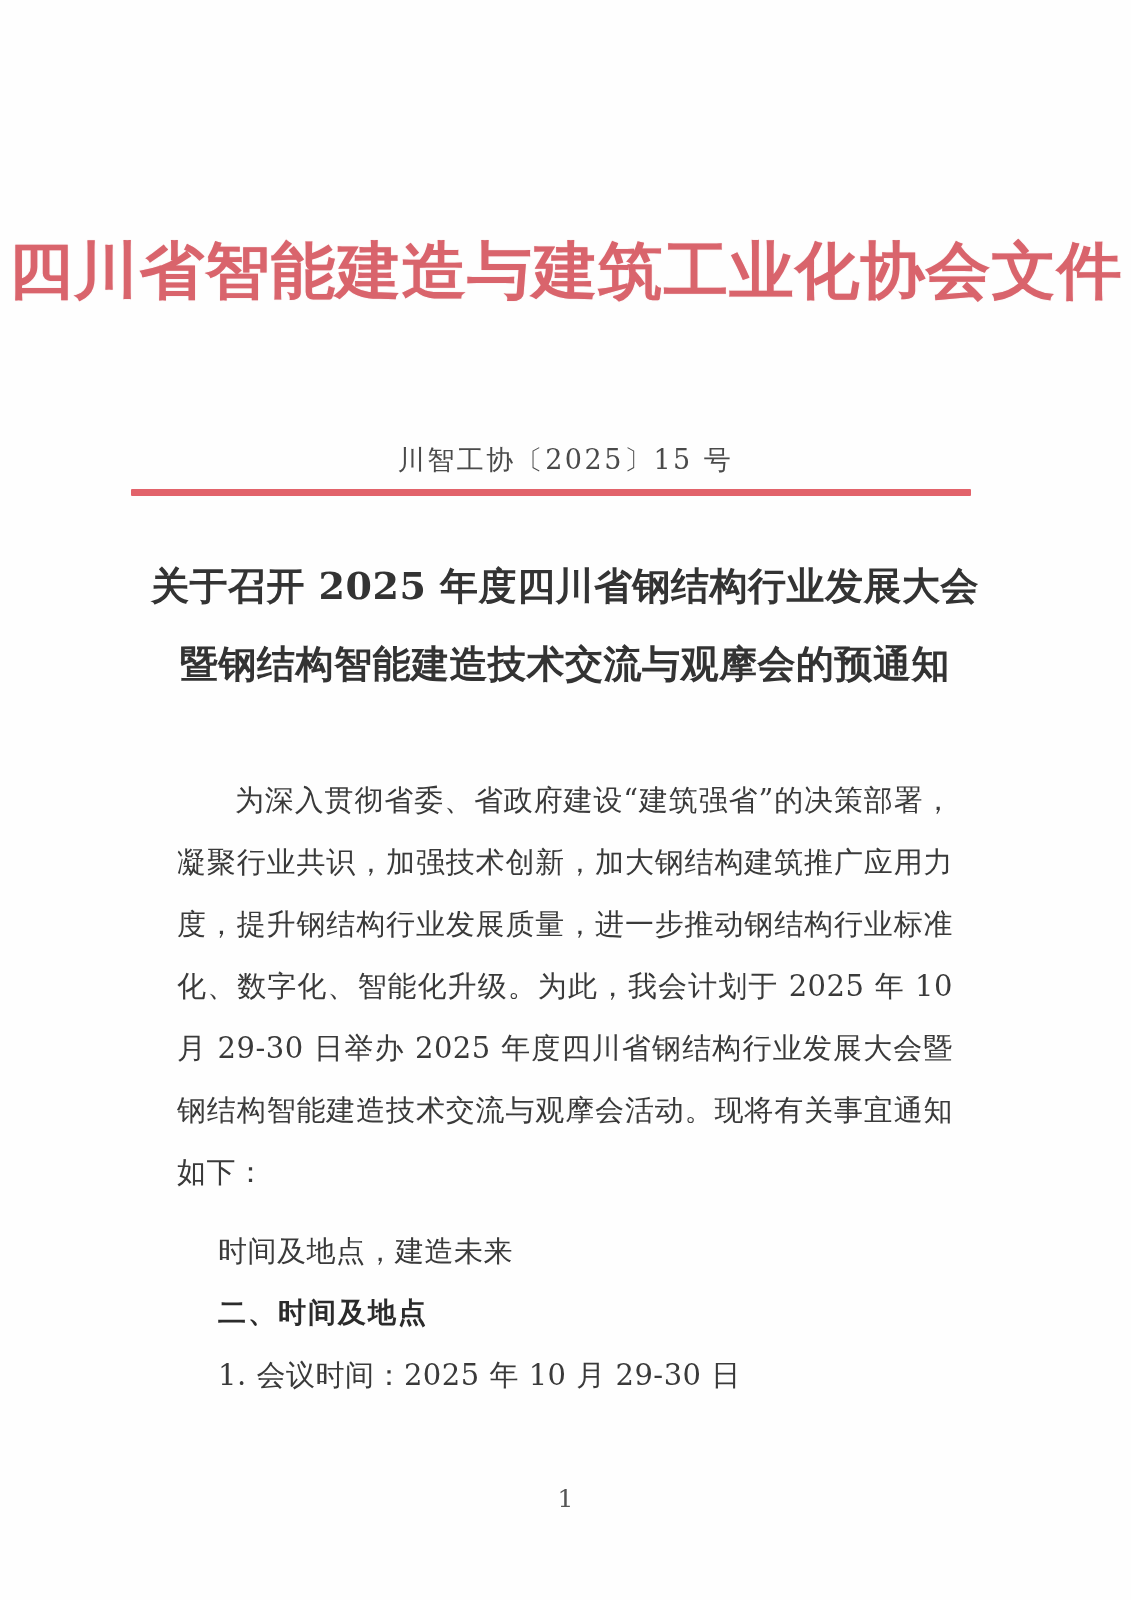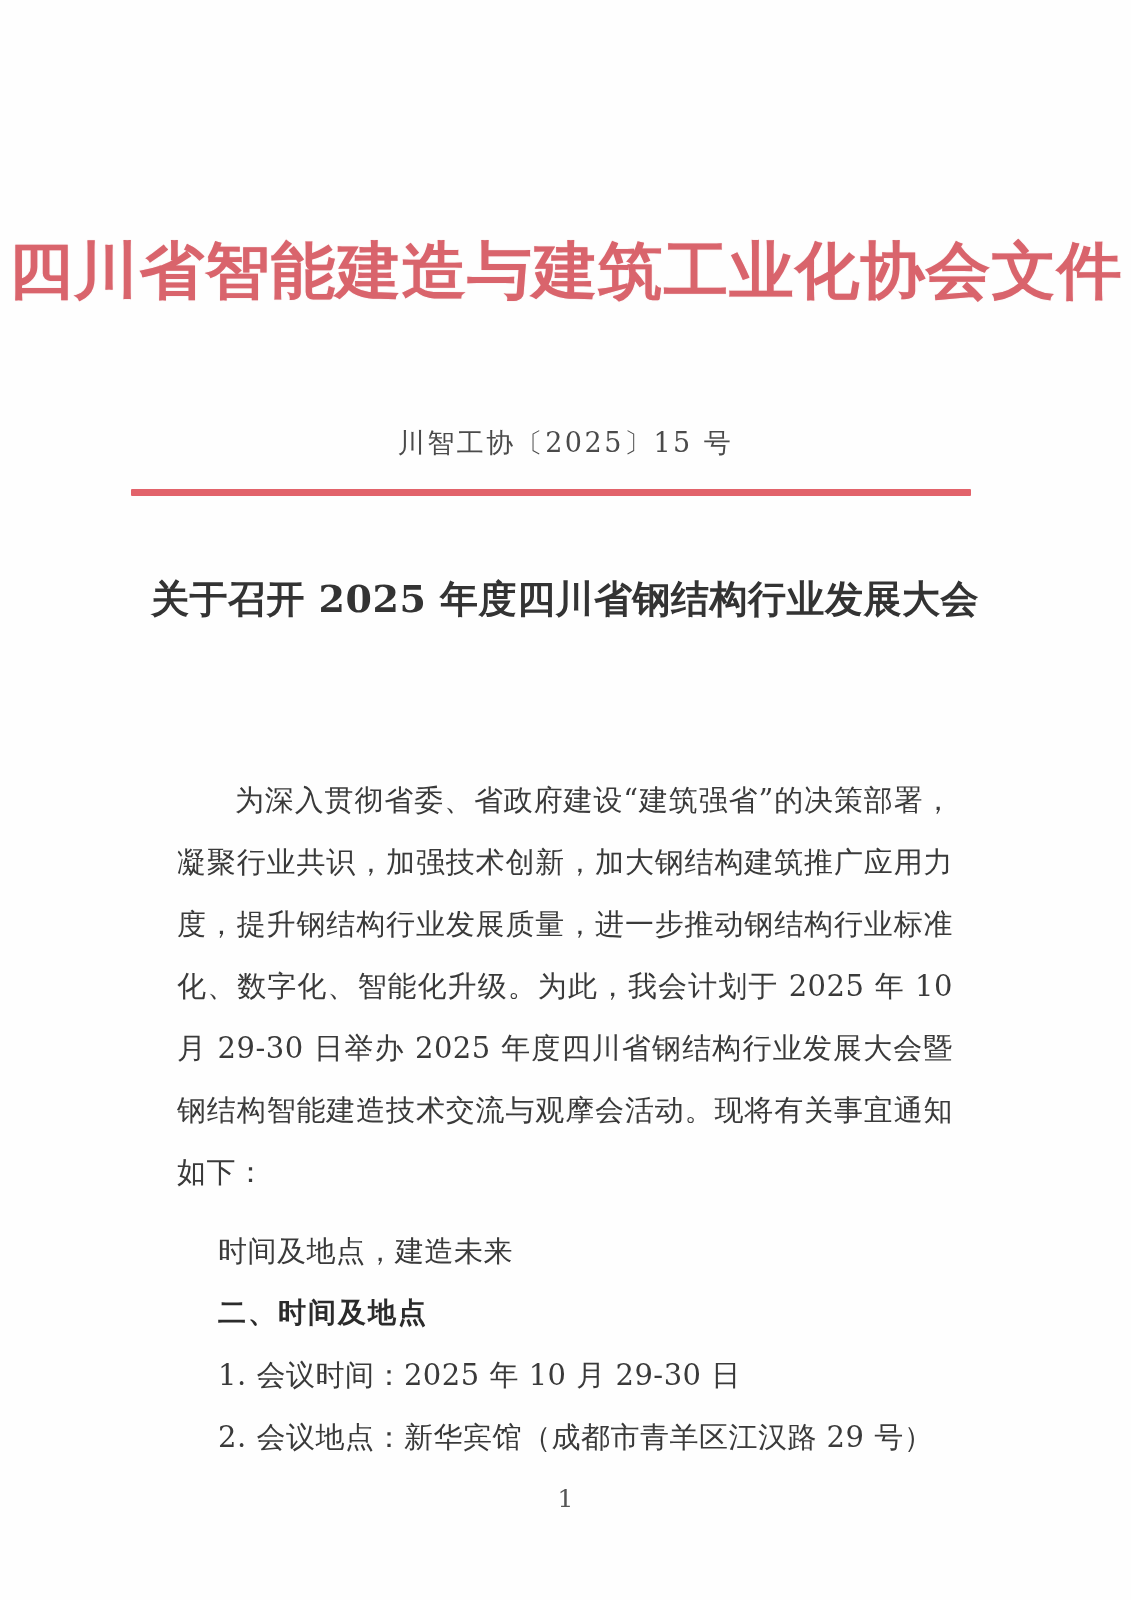--- a/index.html
+++ b/index.html
@@ -40,21 +40,21 @@
     color: #d9646c;
     letter-spacing: 1px;
     white-space: nowrap;
     transform: scaleX(1.04);
     text-shadow: 0 0 1px rgba(217,100,108,0.45);
   }
 
   
   .doc-number {
     position: absolute;
-    top: 425px;
+    top: 442px;
     left: 0;
     width: 1131px;
     text-align: center;
     font-size: 27px;
     line-height: 1.3;
     color: #4a4a4a;
     letter-spacing: 2.5px;
     font-family: "DejaVu Serif", "Liberation Serif", serif;
   }
 
@@ -65,21 +65,21 @@
     left: 131px;
     width: 840px;
     height: 7px;
     background: #e2636b;
     border-radius: 1px;
   }
 
   
   .doc-title {
     position: absolute;
-    top: 560px;
+    top: 547px;
     left: 120px;
     width: 890px;
     text-align: center;
     font-size: 38px;
     line-height: 78px;
     font-weight: 700;
     color: #333333;
     letter-spacing: 0.5px;
     font-family: "DejaVu Serif", "Liberation Serif", serif;
   }
@@ -144,33 +144,33 @@
   <div class="letterhead">
     <span class="letterhead-title">四川省智能建造与建筑工业化协会文件</span>
   </div>
 
   <div class="doc-number">川智工协〔2025〕15 号</div>
 
   <div class="red-rule"></div>
 
   <div class="doc-title">
     <span class="tline">关于召开 2025 年度四川省钢结构行业发展大会</span>
+    <span class="tline">暨钢结构智能建造技术交流与观摩会的预通知</span>
   </div>
 
   <div class="body-block">
 
 
     <p class="para">为深入贯彻省委、省政府建设“建筑强省”的决策部署，凝聚行业共识，加强技术创新，加大钢结构建筑推广应用力度，提升钢结构行业发展质量，进一步推动钢结构行业标准化、数字化、智能化升级。为此，我会计划于 2025 年 10 月 29-30 日举办 2025 年度四川省钢结构行业发展大会暨钢结构智能建造技术交流与观摩会活动。现将有关事宜通知如下：</p>
 
 
     <div class="sub-line">时间及地点，建造未来</div>
 
     <div class="section-heading">二、时间及地点</div>
 
     <div class="item-line">1. 会议时间：2025 年 10 月 29-30 日</div>
 
-    <div class="item-line">2. 会议地点：新华宾馆（成都市青羊区江汉路 29 号）</div>
 
   </div>
 
   <div class="page-number">1</div>
 
 </div>
 
 </body></html>

